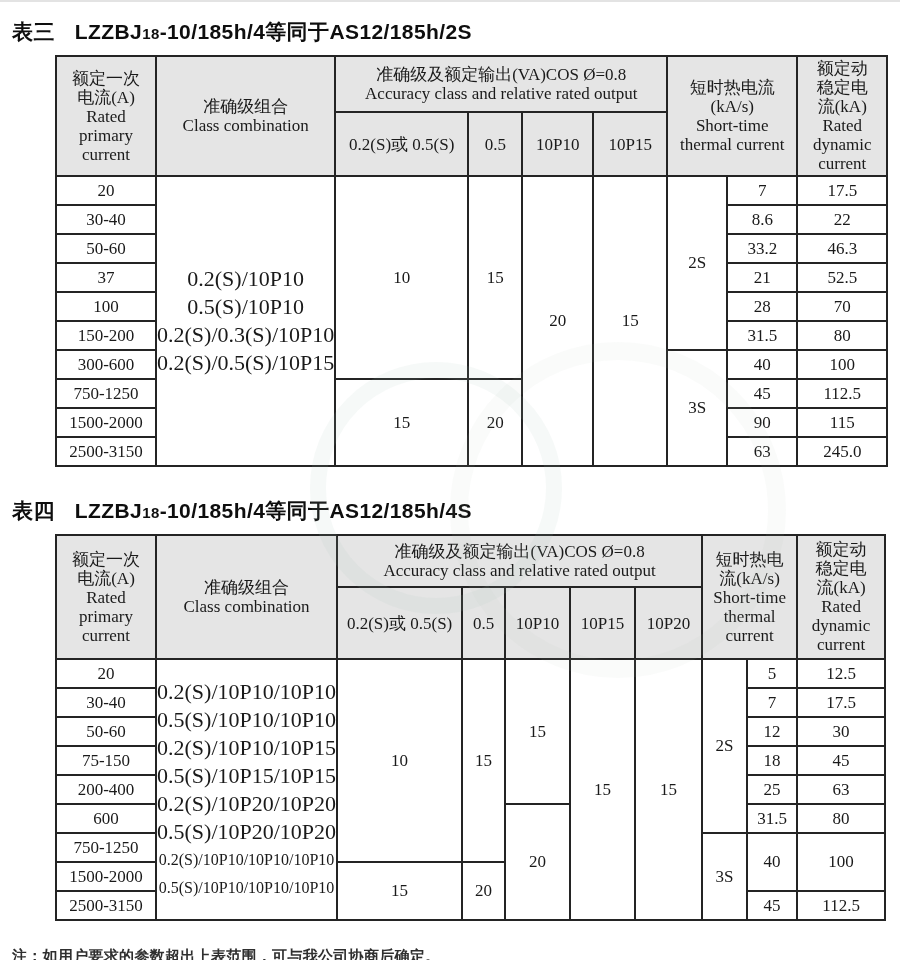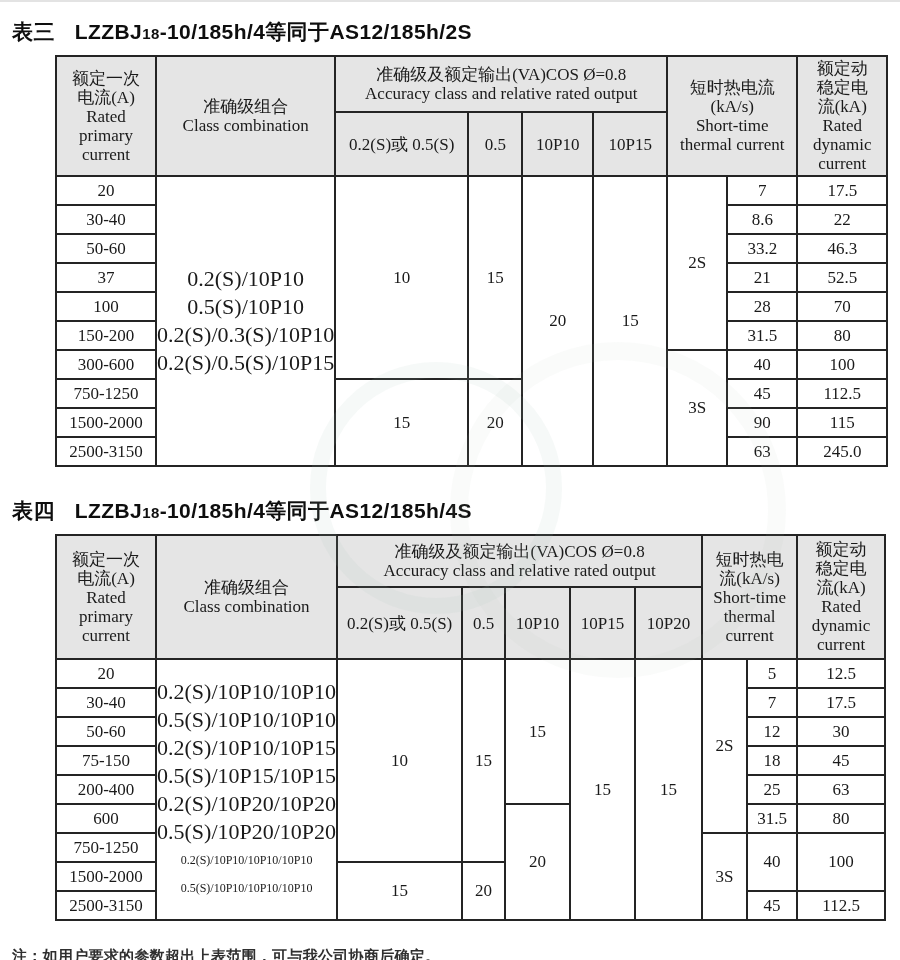--- a/index.html
+++ b/index.html
@@ -55,21 +55,21 @@
     font-size: 17px;
     line-height: 1.05;
     background: #ffffff;
   }
   .t3 thead tr.hrow-1 { height: 55px; }
   .t3 thead tr.hrow-2 { height: 62px; }
   .t4 thead tr.hrow-1 { height: 52px; }
   .t4 thead tr.hrow-2 { height: 72px; }
 
   td.combo div { line-height: 28px; font-size: 22px; }
-  td.combo div.small-line { font-size: 12px; }
+  td.combo div.small-line { font-size: 16px; }
 
   .note {
     margin: 26px 0 0 12px;
     font-family: "Liberation Sans", "DejaVu Sans", sans-serif;
     color: #2f2f2f;
   }
   .note-zh { font-size: 15px; font-weight: 600; letter-spacing: 0.3px; }
 
   .watermark {
     position: absolute;

